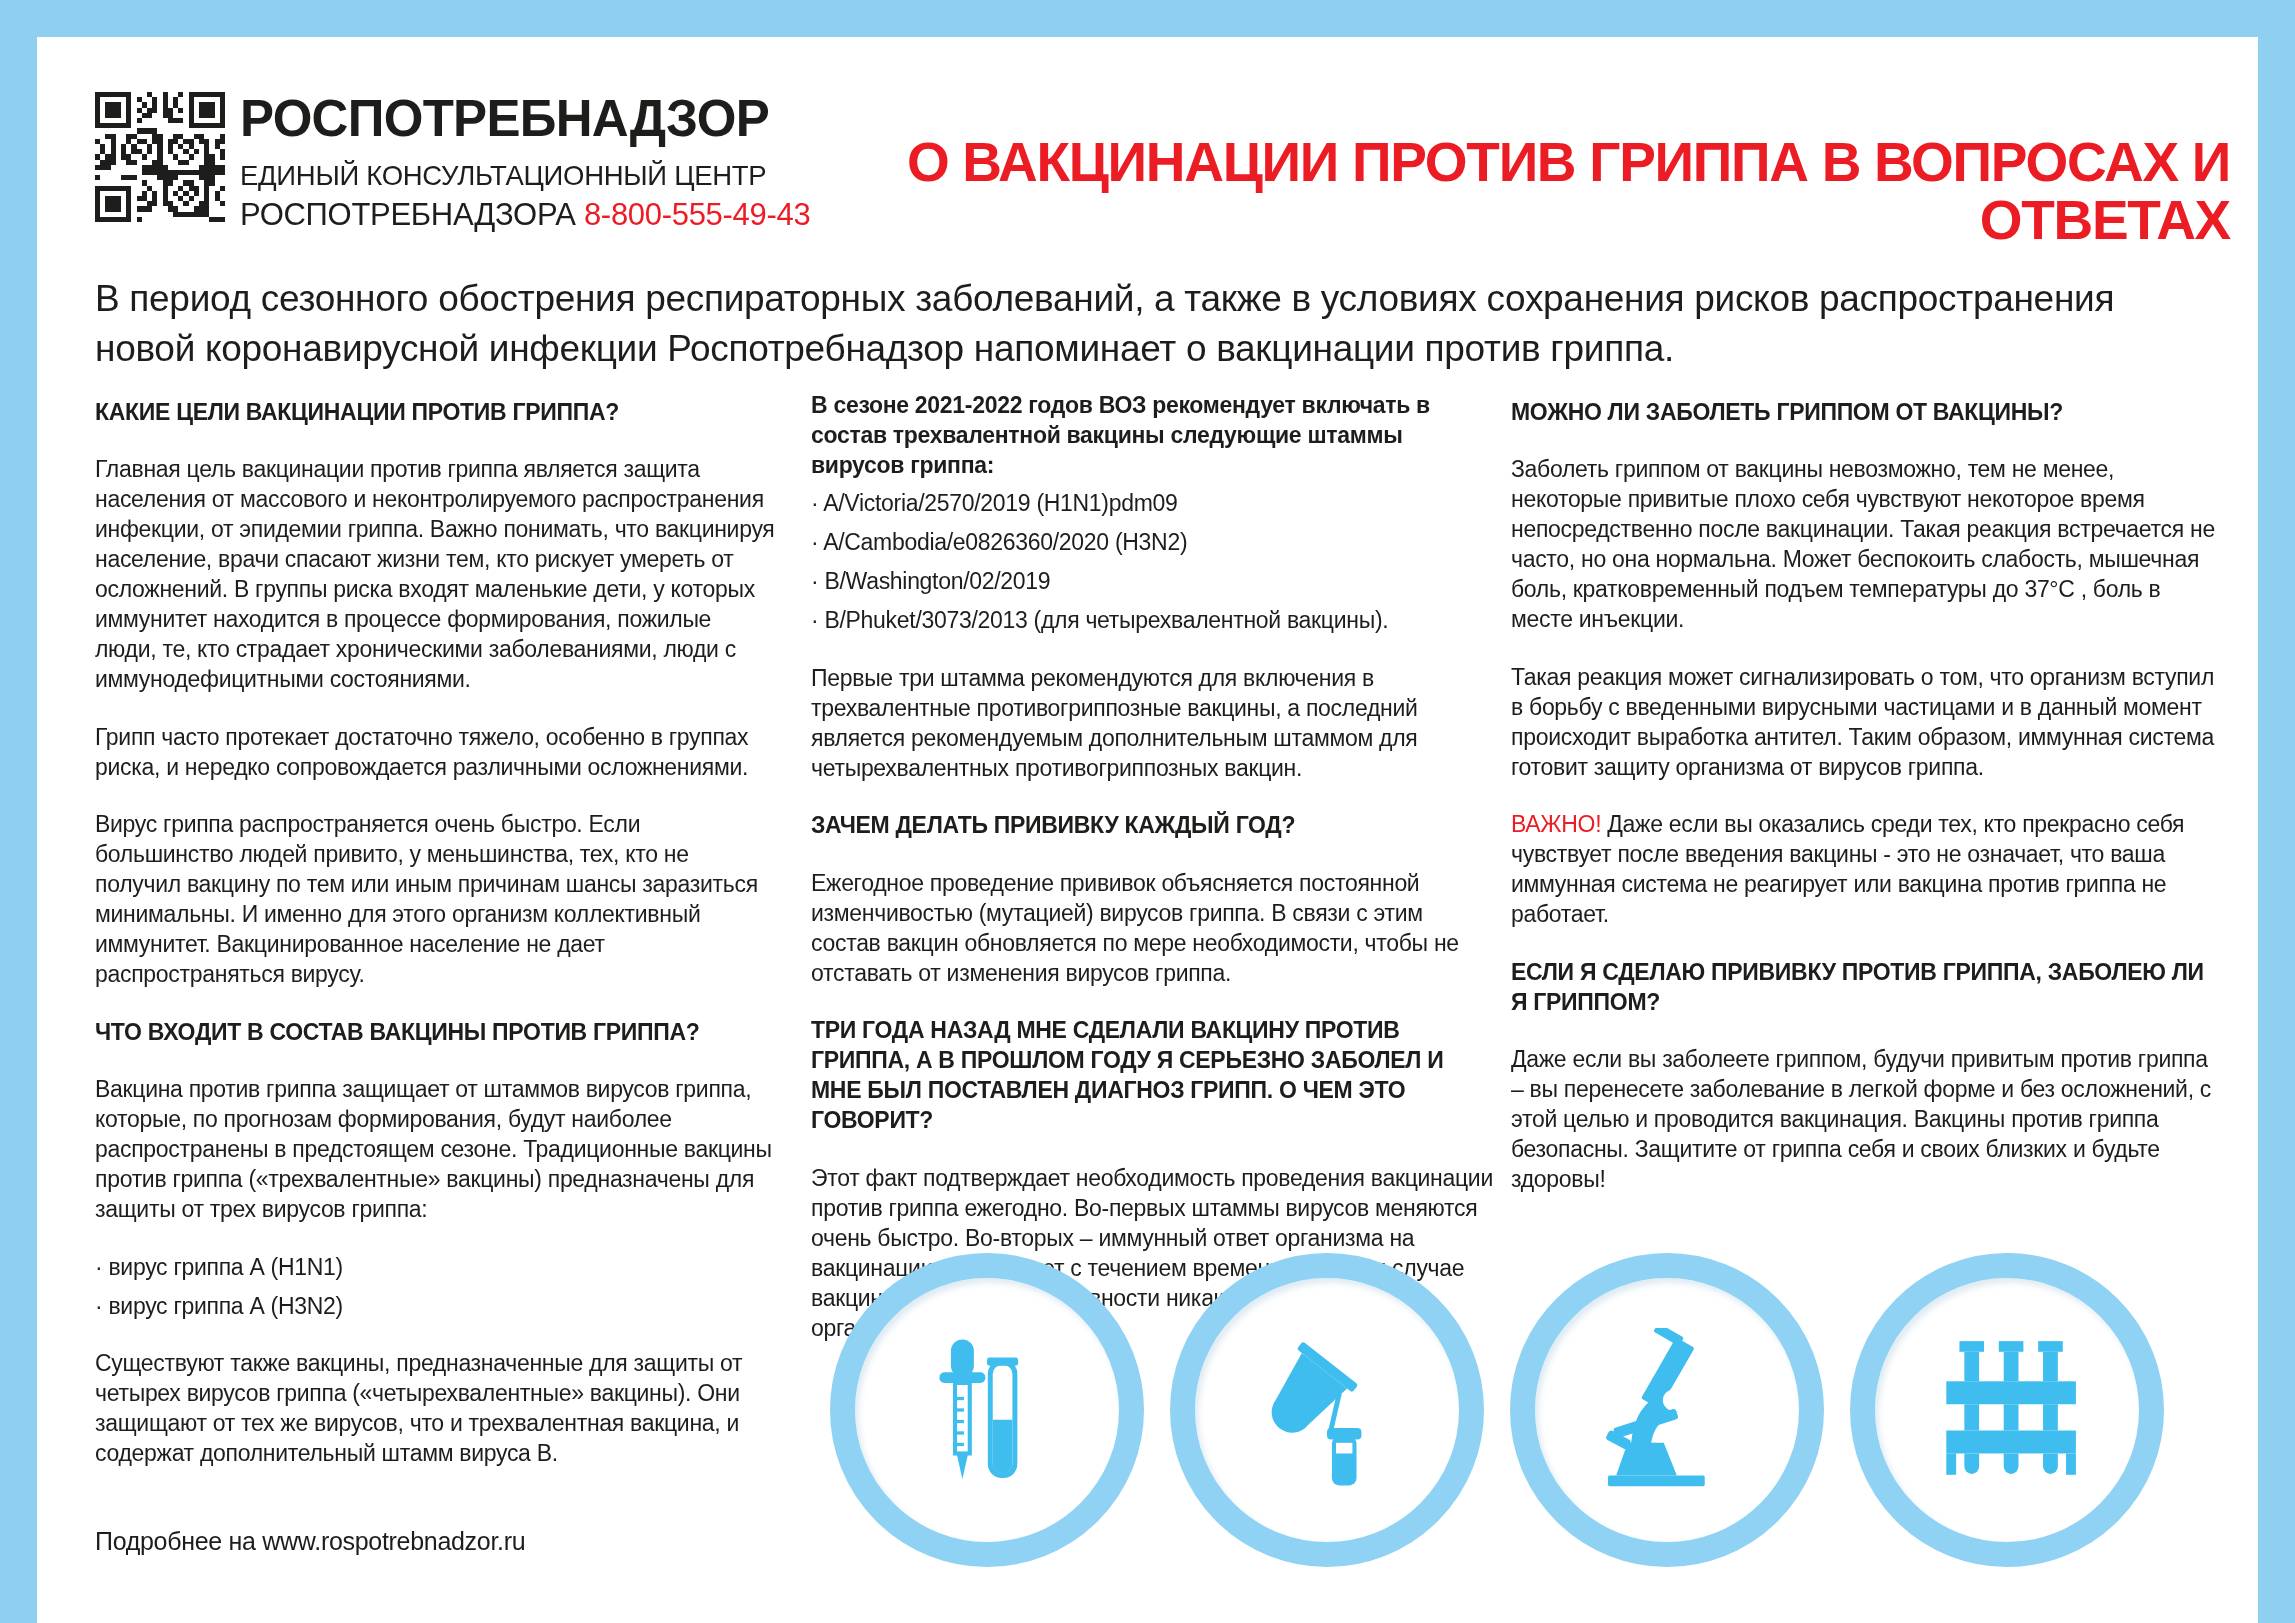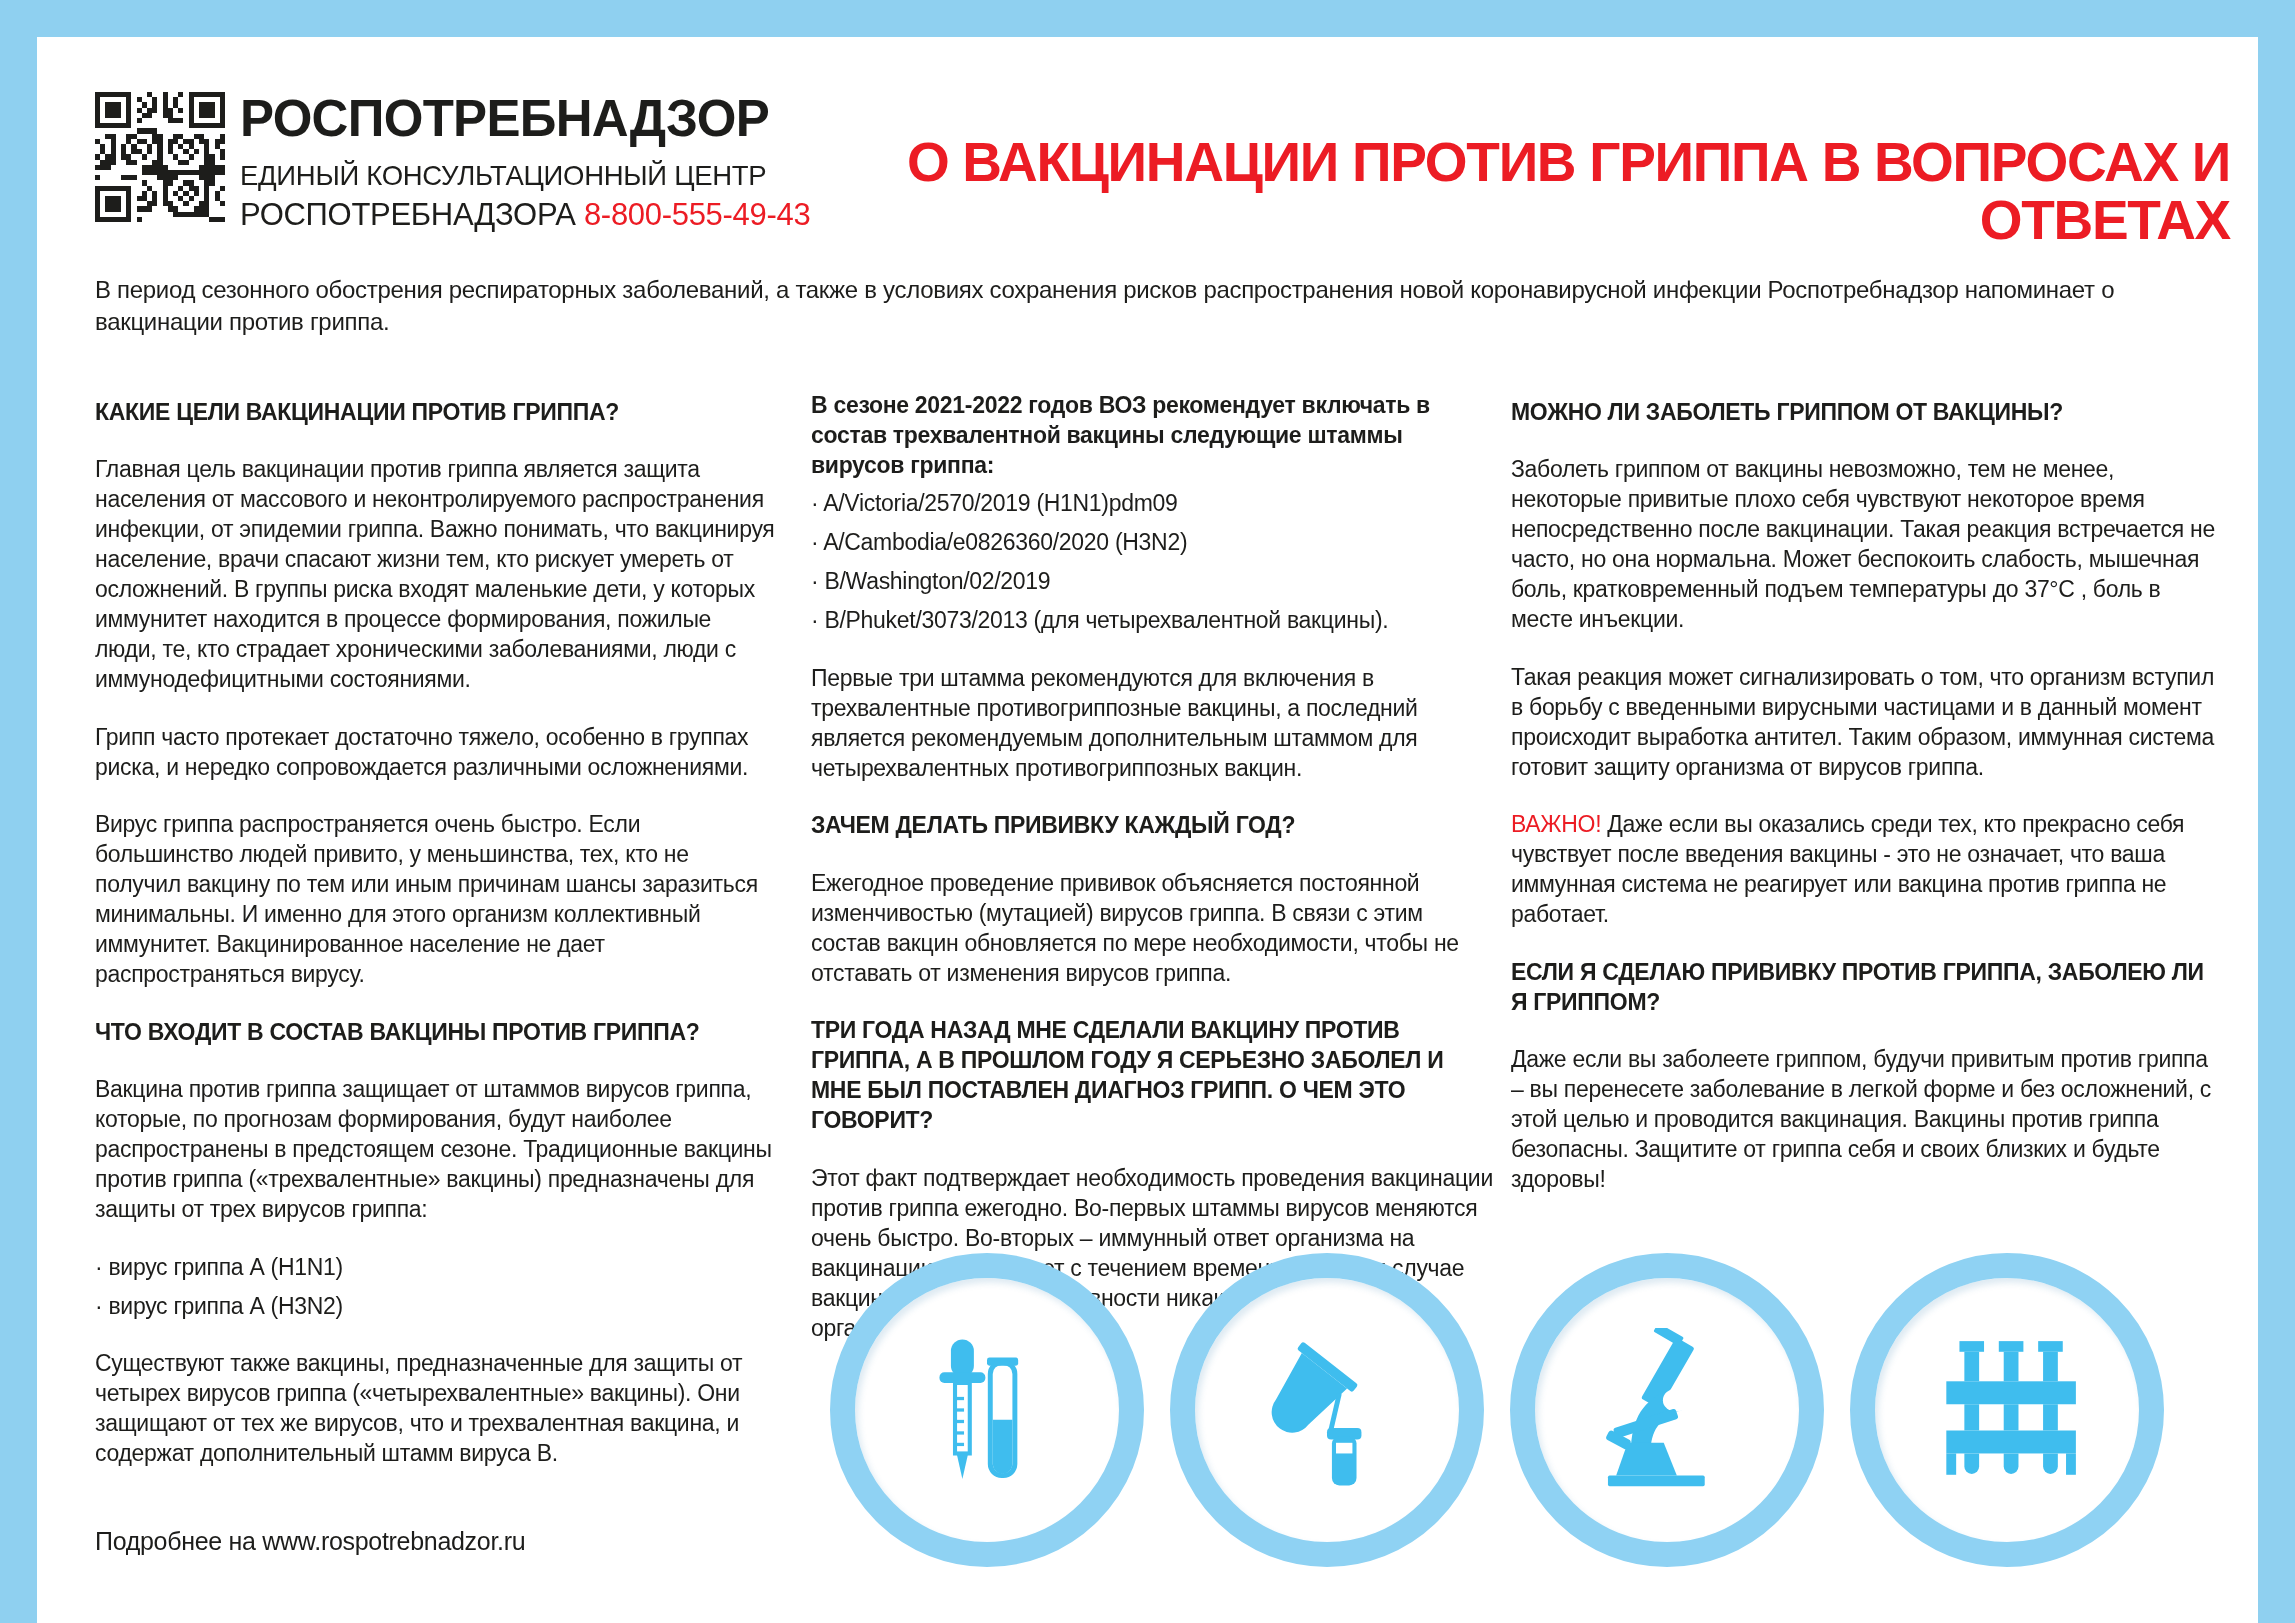--- a/index.html
+++ b/index.html
@@ -29,21 +29,21 @@
     font-size:31px;letter-spacing:-0.3px;white-space:nowrap;
   }
   .red{color:#ec1c24;}
   .title{
     position:absolute;left:661px;top:97px;width:1532px;
     text-align:right;font-size:55px;font-weight:bold;color:#ec1c24;
     letter-spacing:-1.3px;line-height:1.05;
   }
   .intro{
     position:absolute;left:58px;top:237px;width:2121px;
-    font-size:24px;line-height:1.34;letter-spacing:-0.3px;
+    font-size:37px;line-height:1.34;letter-spacing:-0.3px;
   }
   
   .col{
     position:absolute;top:353px;
     font-size:23px;line-height:30px;letter-spacing:-0.3px;
   }
   #col1{left:58px;width:681px;}
   #col2{left:774px;width:682px;}
   #col3{left:1474px;width:706px;}
   .blk-h{font-weight:bold;margin:6.5px 0 27.5px;}

